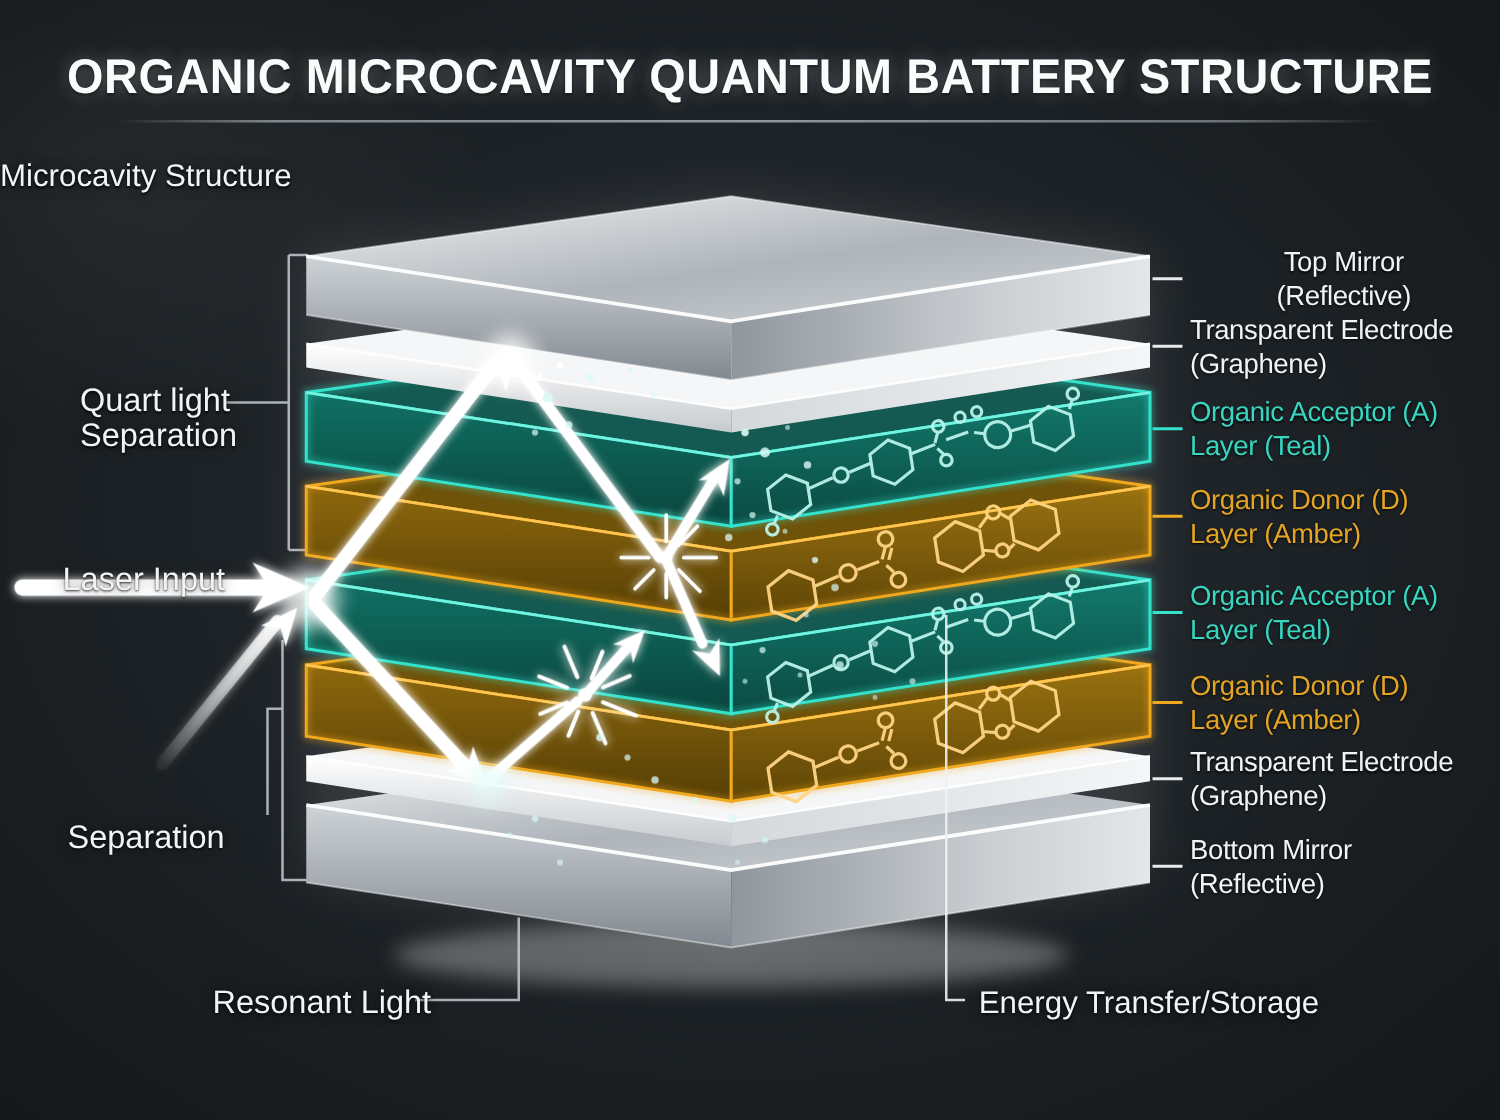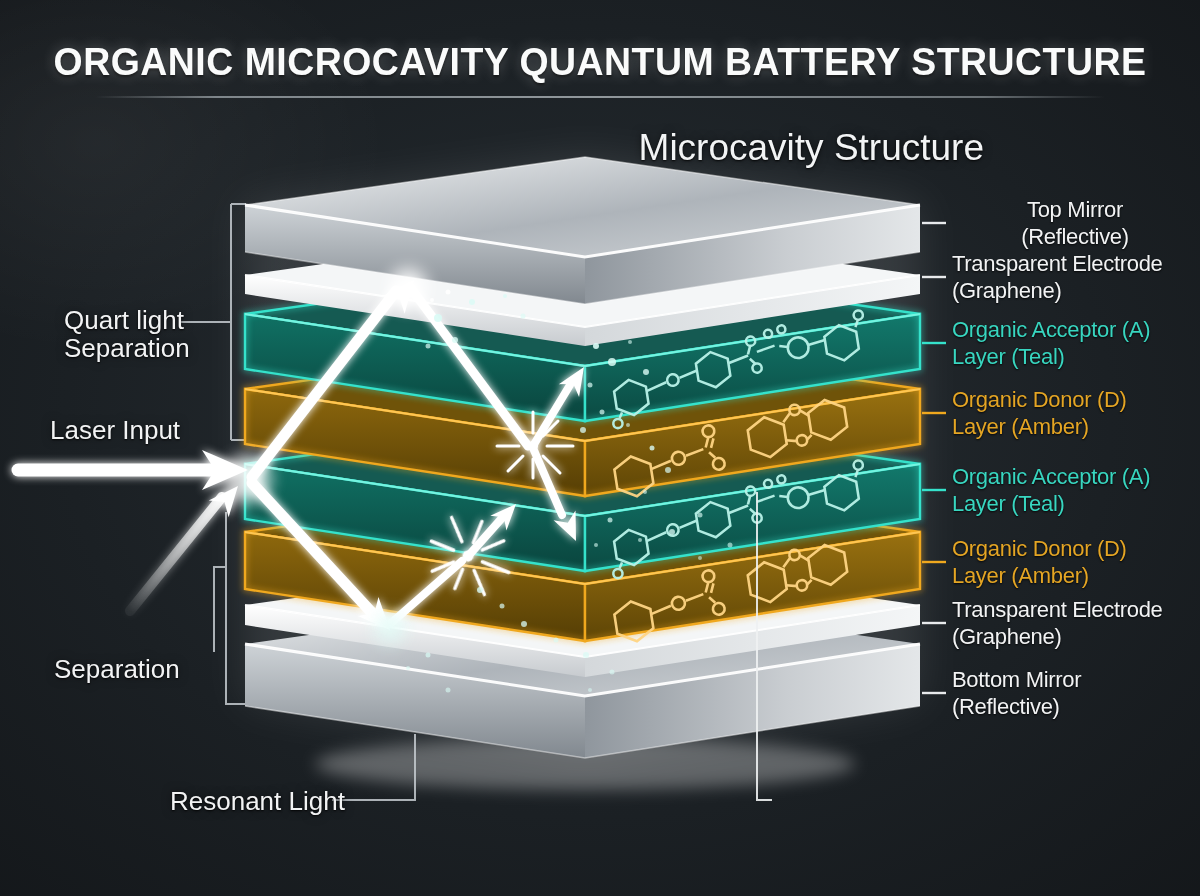--- a/index.html
+++ b/index.html
@@ -10,21 +10,21 @@
       radial-gradient(950px 720px at 49% 47%, #272e33 0%, #1b2024 55%, #131619 100%);
     text-decoration: underline;
   }
   #art{position:absolute;left:0;top:0;}
   .txt{position:absolute;color:var(--white-text);text-shadow:0 1px 2px rgba(0,0,0,.85),0 0 10px rgba(0,0,0,.5);}
   #title{left:0;top:40px;width:1200px;text-align:center;font-weight:bold;font-size:39px;
     letter-spacing:.5px;transform:scaleX(.96);color:#fafbfb;
     text-shadow:0 0 14px rgba(255,255,255,.28),0 2px 3px rgba(0,0,0,.7);}
   #divider{position:absolute;left:95px;top:96px;width:1010px;height:2px;
     background:linear-gradient(90deg,rgba(255,255,255,0) 0%,rgba(205,214,219,.55) 12%,rgba(222,230,234,.6) 50%,rgba(205,214,219,.45) 88%,rgba(255,255,255,0) 100%);}
-  #subtitle{left:0;top:127px;width:984px;text-align:right;font-size:37px;color:#f2f4f5;}
+  #subtitle{left:0;top:127px;width:984px;text-align:left;font-size:25px;color:#f2f4f5;}
   .lbl{font-size:26px;line-height:28px;}
   .rlbl{position:absolute;left:952px;width:246px;font-size:22px;line-height:27px;letter-spacing:-.3px;
     color:var(--white-text);text-shadow:0 1px 2px rgba(0,0,0,.85);}
   .lbl-teal{color:var(--teal-label);}
   .lbl-amber{color:var(--amber-label);}
   .small{font-size:22px;}
   svg .grayline{stroke:var(--connector);stroke-width:2;fill:none;opacity:.85;}
   svg .tick-white{stroke:#e8eaec;stroke-width:2.4;}
   svg .tick-teal{stroke:var(--teal);stroke-width:2.4;}
   svg .tick-amber{stroke:var(--amber);stroke-width:2.4;}
@@ -337,27 +337,28 @@
 </svg>
 
 <div id="title" class="txt">ORGANIC MICROCAVITY QUANTUM BATTERY STRUCTURE</div>
 <div id="divider"></div>
 <div id="subtitle" class="txt">Microcavity Structure</div>
 
 <div class="txt lbl" style="left:64px;top:306px;">
   <div>Quart light</div>
   <div>Separation</div>
 </div>
-<div class="txt lbl" style="left:50px;top:416px;">Laser Input</div>
+<div class="txt lbl" style="left:50px;top:449px;">Laser Input</div>
 <div class="txt lbl" style="left:54px;top:655px;">
   <div>Separation</div>
 </div>
 <div class="txt lbl" style="left:170px;top:787px;">
   <div>Resonant Light</div>
 </div>
+<div class="txt" style="left:783px;top:788px;font-size:25px;">Energy Transfer/Storage</div>
 
 <div class="rlbl" style="top:196px;text-align:center;">
   <div>Top Mirror</div>
       <div>(Reflective)</div>
 </div>
 <div class="rlbl" style="top:250px;">
   <div>Transparent Electrode</div>
       <div>(Graphene)</div>
 </div>
 <div class="rlbl lbl-teal" style="top:316px;">

